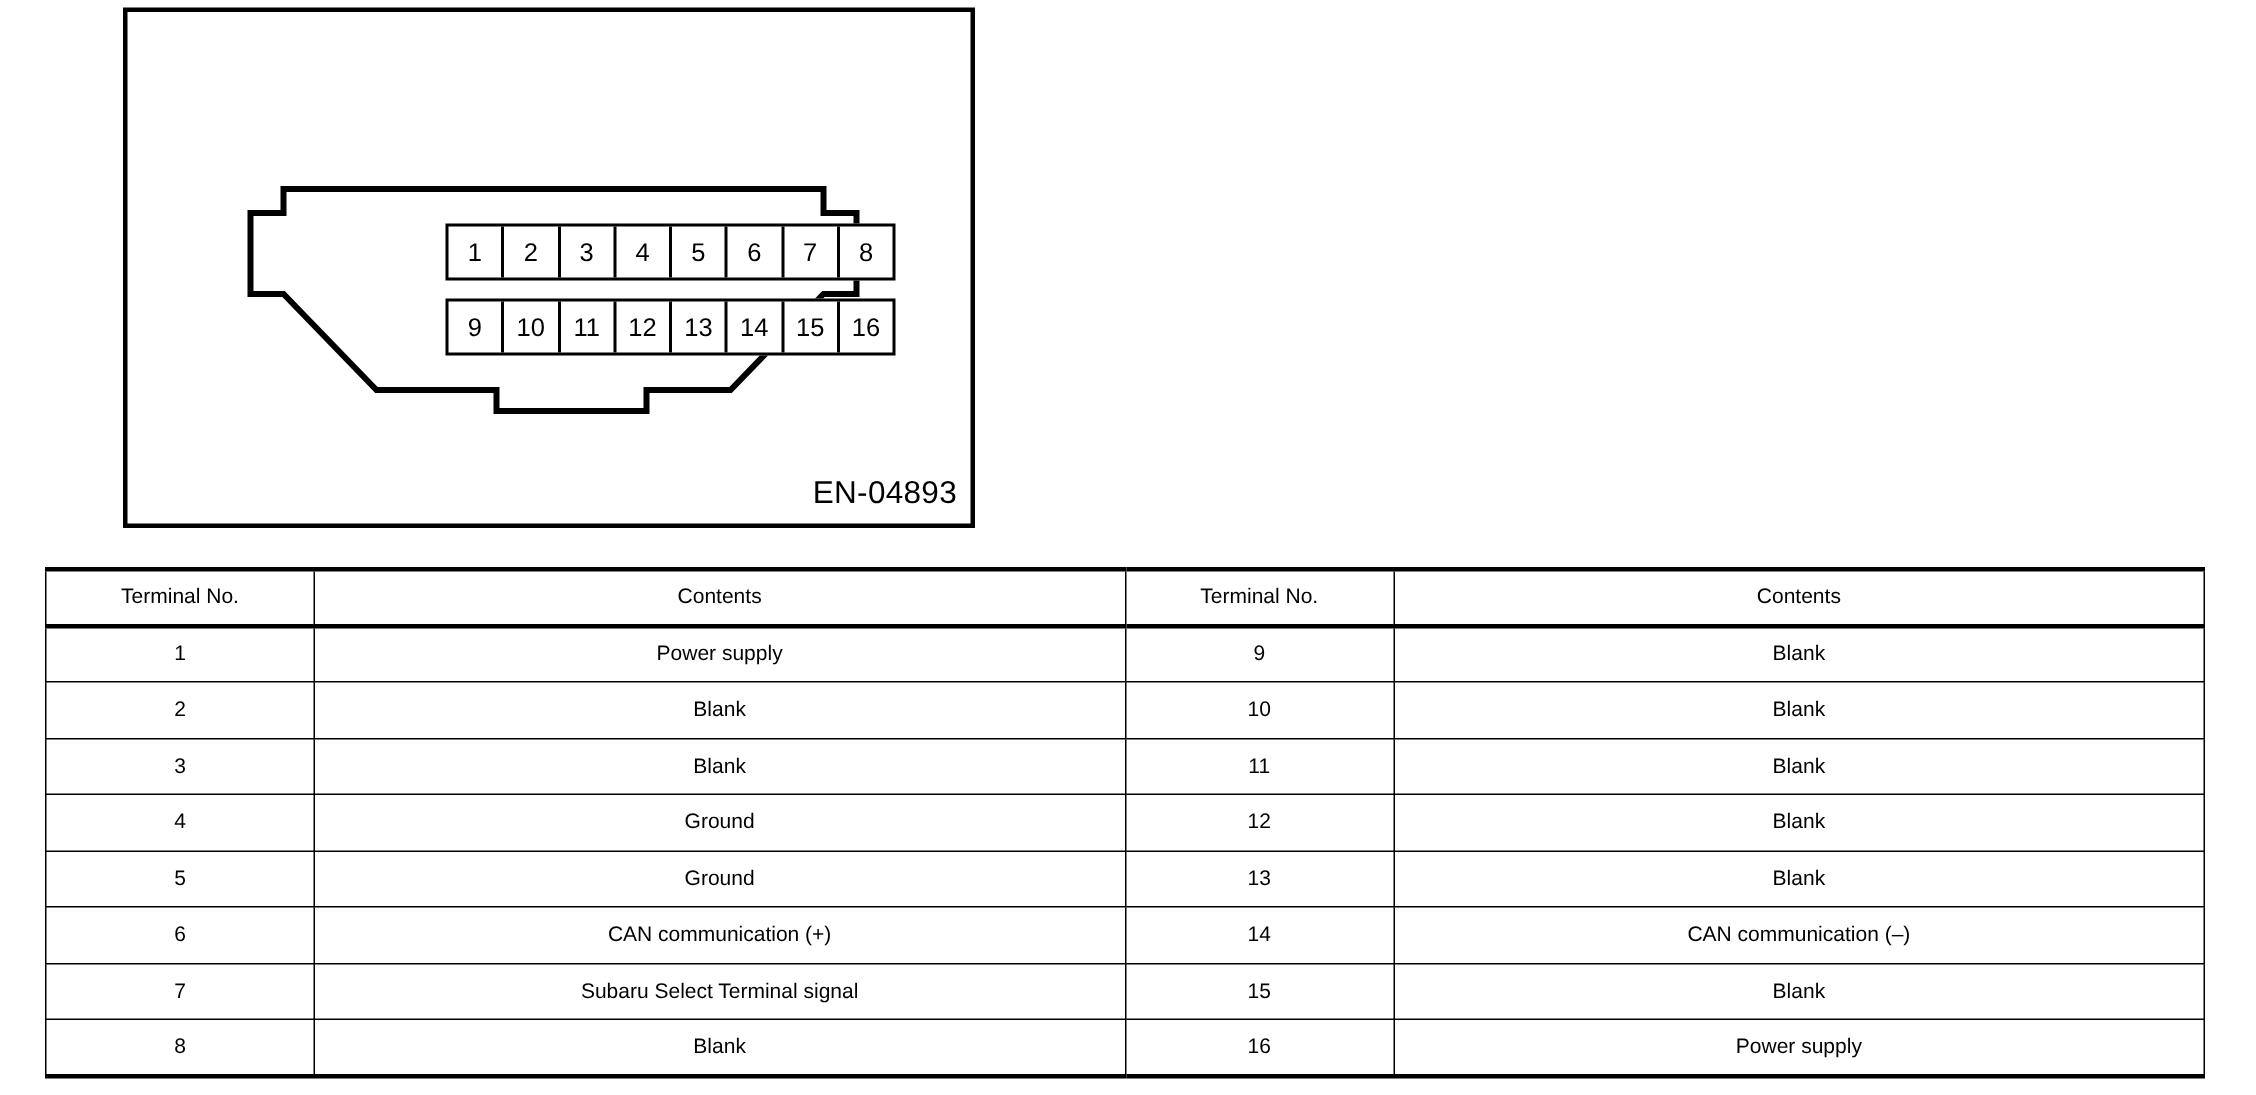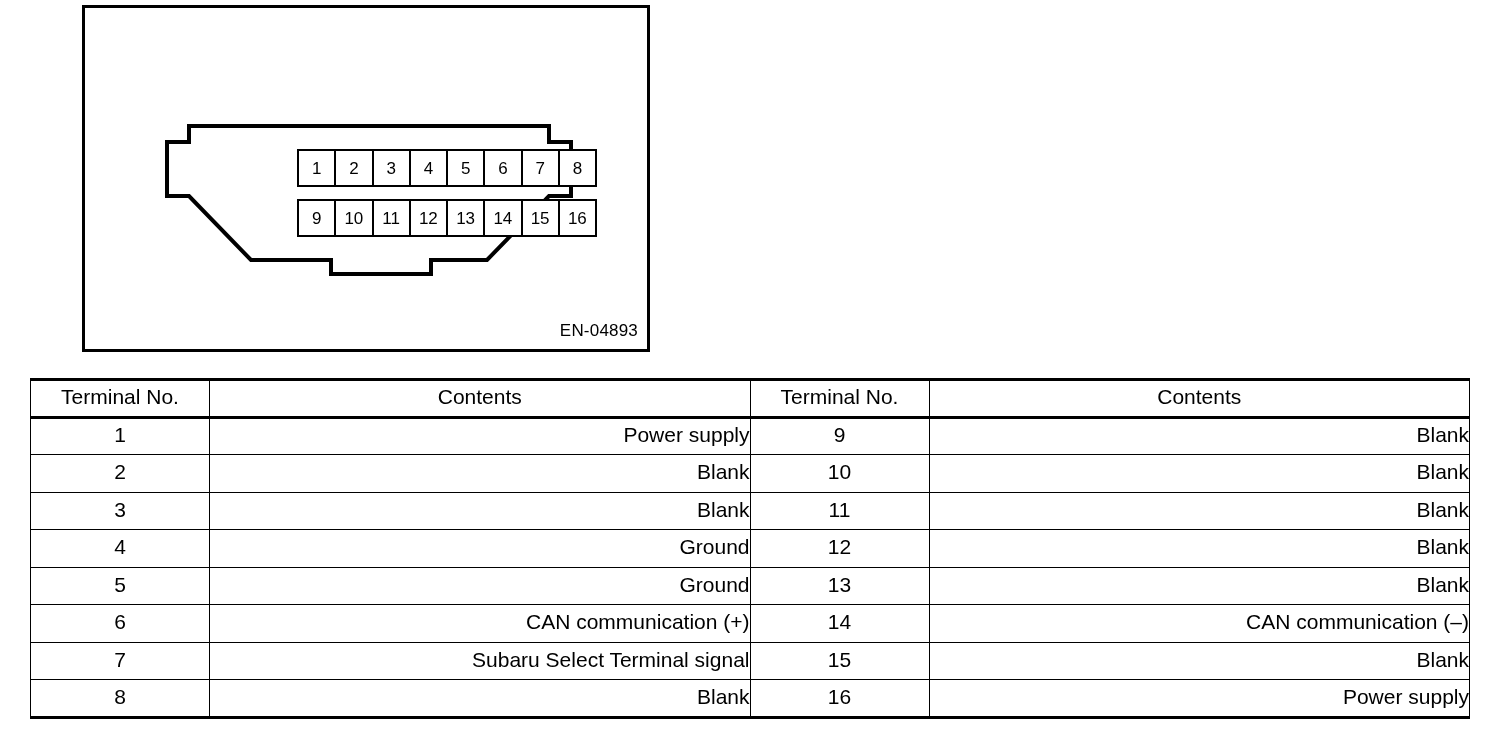--- a/index.html
+++ b/index.html
@@ -33,21 +33,21 @@
     left: 78px;
     top: 112px;
     width: 412px;
     height: 158px;
   }
 
   #figure-code {
     position: absolute;
     right: 9px;
     bottom: 8px;
-    font-size: 17px;
+    font-size: 21px;
     letter-spacing: 0.2px;
     white-space: nowrap;
   }
 
   
   #pin-grid {
     position: absolute;
     left: 212px;
     top: 141px;
     width: 300px;
@@ -84,38 +84,38 @@
     top: 378px;
     width: 1440px;
     border-collapse: collapse;
     table-layout: fixed;
     background: #ffffff;
   }
   #terminal-table td,
   #terminal-table th {
     border: 1.5px solid #000000;
     font-weight: normal;
-    font-size: 21px;
+    font-size: 14px;
     height: 37.5px;
     padding: 0 0 2px 0;
     box-sizing: border-box;
   }
   #terminal-table thead th {
     border-bottom: 3px solid #000000;
     text-align: center;
   }
   #terminal-table tbody tr:last-child td {
     border-bottom: 3px solid #000000;
   }
   .col-term {
     width: 179px;
     text-align: center;
   }
   .col-contents {
-    text-align: right;
+    text-align: center;
     padding-left: 10px;
   }
   .cell-mid-left {
     border-right: 3px solid #000000;
   }
   .edge-left { border-left: 3px solid #000000; }
   .edge-right { border-right: 3px solid #000000; }
   #terminal-table thead th.edge-top { border-top: 3px solid #000000; }
 </style>
 </head>

